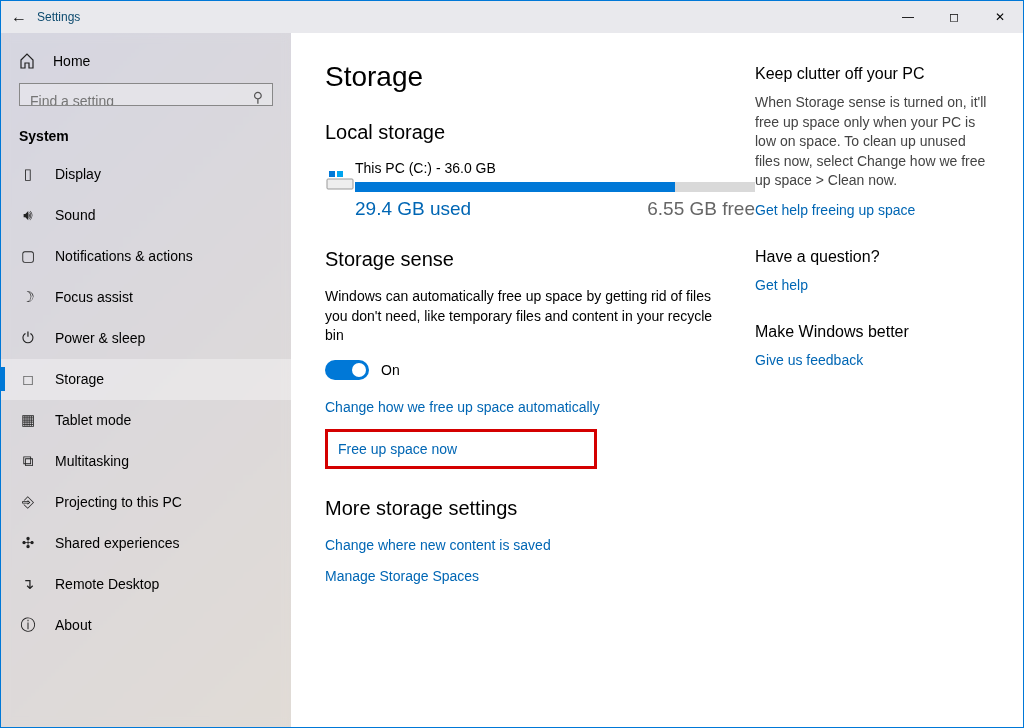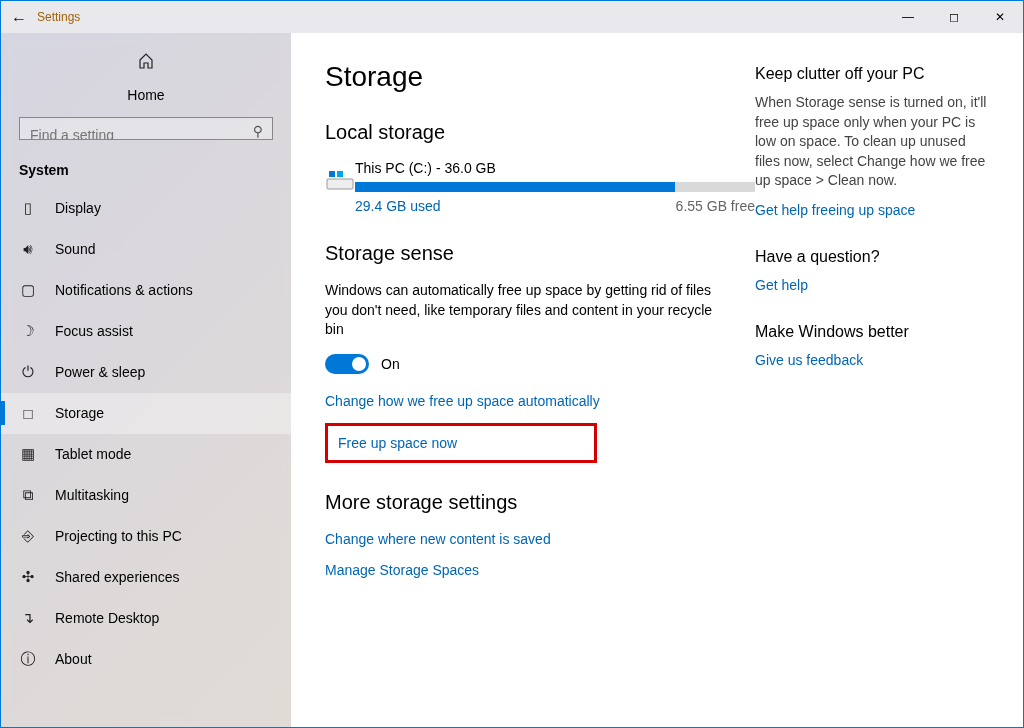--- a/index.html
+++ b/index.html
@@ -1,26 +1,26 @@
 <!DOCTYPE html>
 <html><head>
 <meta charset="utf-8">
 <style>
 * { box-sizing: border-box; margin: 0; padding: 0; font-family: "Segoe UI", sans-serif; }
 html, body { width: 1024px; height: 728px; overflow: hidden; background: #fff; }
 .window { display: flex; flex-direction: column; width: 100%; height: 100%; border: 1px solid #0078d7; }
 .titlebar { height: 32px; display: flex; align-items: center; padding-left: 10px; background: rgba(200,200,210,0.4); }
 .titlebar .back { width: 26px; font-size: 16px; color: #111; cursor: pointer; }
-.titlebar .title { font-size: 12px; color: #a16207; }
+.titlebar .title { font-size: 12px; color: #0c4a6e; }
 .titlebar .win-controls { margin-left: auto; display: flex; }
 .titlebar .win-controls div { width: 46px; height: 32px; display: flex; align-items: center; justify-content: center; font-size: 12px; cursor: pointer; }
 .body { flex: 1; display: flex; }
 .sidebar { width: 290px; background: linear-gradient(135deg, rgba(180,180,200,0.55), rgba(200,190,180,0.55)); padding-top: 14px; position: relative; }
 .sidebar::before { content: ""; position: absolute; inset: 0; backdrop-filter: blur(4px); }
-.sidebar > * { position: relative; flex-direction: column; }
+.sidebar > * { position: relative; }
 .home-row { display: flex; align-items: center; gap: 18px; padding: 6px 18px 14px 18px; font-size: 14px; cursor: pointer; }
 .search-wrap { padding: 0 18px 18px 18px; }
 .search { width: 100%; height: 23px; border: 1px solid #888; background: rgba(255,255,255,0.3); padding: 12px 34px 0 10px; font-size: 14px; color: #555; }
 .search-wrap { position: relative; }
 .search-icon { position: absolute; right: 28px; top: 6px; font-size: 14px; color: #555; pointer-events: none; }
 .cat-title { font-weight: 600; font-size: 14px; padding: 0 18px 10px 18px; }
 .nav { list-style: none; }
 .nav li { display: flex; align-items: center; gap: 18px; height: 41px; padding: 0 18px; font-size: 14px; cursor: pointer; }
 .nav li.active { background: rgba(255,255,255,0.35); }
 .nav li.active::before { content: ""; position: absolute; left: 0; width: 4px; height: 24px; background: #0078d7; }
@@ -28,21 +28,21 @@
 .main { flex: 1; display: flex; padding: 28px 24px 0 34px; overflow: auto; }
 .content { flex: 1; max-width: 430px; }
 h1 { font-weight: 400; font-size: 28px; margin-bottom: 28px; }
 h2 { font-weight: 400; font-size: 20px; margin-bottom: 16px; }
 .drive { display: flex; margin-bottom: 22px; cursor: pointer; }
 .drive-icon { width: 30px; height: 30px; display: flex; align-items: center; justify-content: center; margin-top: 6px; }
 .drive-body { flex: 1; }
 .drive-name { font-size: 14px; margin-bottom: 6px; }
 .bar { width: 100%; height: 10px; background: #d9d9d9; margin-bottom: 6px; position: relative; }
 .bar-fill { position: absolute; left: 0; top: 0; bottom: 0; background: #0078d7; }
-.drive-stats { display: flex; justify-content: space-between; font-size: 14px; }
+.drive-stats { display: flex; justify-content: space-between; font-size: 19px; }
 .used { color: #0066b4; }
 .free { color: #666; }
 .sense-desc { font-size: 14px; line-height: 1.4; margin-bottom: 14px; max-width: 390px; }
 .toggle-row { display: flex; align-items: center; gap: 12px; margin-bottom: 18px; }
 .toggle { width: 44px; height: 20px; border-radius: 10px; background: #0078d7; position: relative; cursor: pointer; }
 .toggle::after { content: ""; position: absolute; right: 3px; top: 3px; width: 14px; height: 14px; border-radius: 50%; background: #fff; }
 .toggle-label { font-size: 14px; }
 .link { color: #0066b4; font-size: 14px; cursor: pointer; display: inline-block; margin-bottom: 14px; }
 .highlight-box { border: 3px solid #d40000; padding: 8px 10px; margin-bottom: 24px; max-width: 272px; }
 .highlight-box .link { margin-bottom: 0; }

